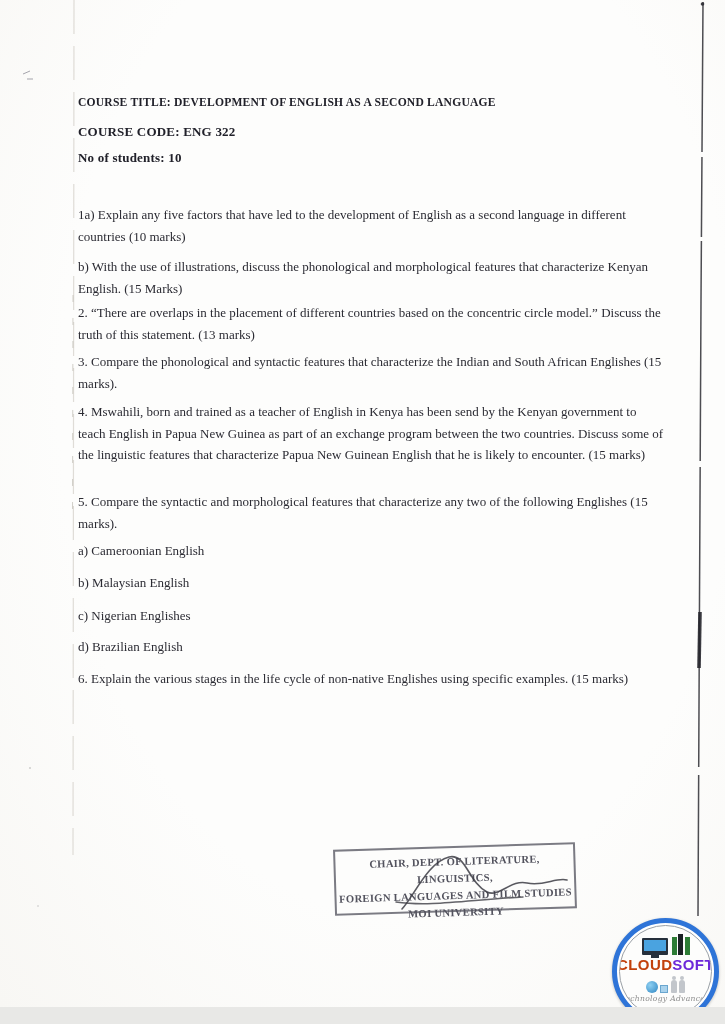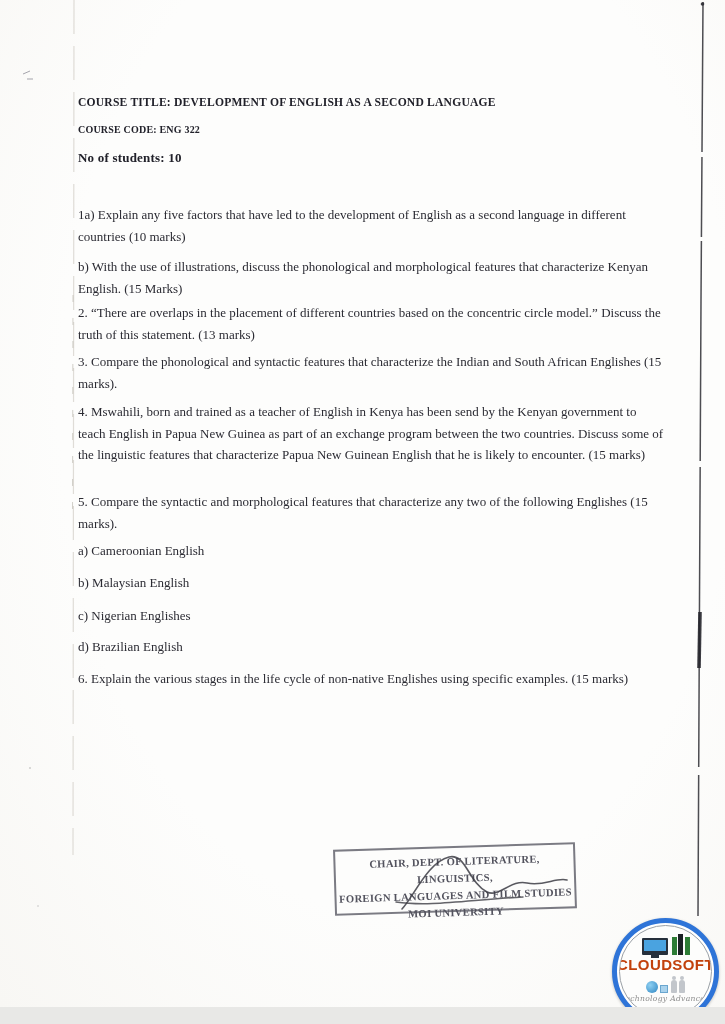--- a/index.html
+++ b/index.html
@@ -7,21 +7,21 @@
   .page {
     position:relative; width:725px; height:1007px; margin:0 auto;
     background: radial-gradient(ellipse at 55% 40%, #fdfdfc 60%, #f8f7f4 100%);
     overflow:hidden;
     font-family:"Liberation Serif", serif;
     color:#2b2b33;
   }
   
   .hdr { position:absolute; left:78px; width:600px; font-weight:bold; color:#21212a; letter-spacing:.2px; }
   .hdr-title { top:96px;  font-size:11.6px; }
-  .hdr-code  { top:124px; font-size:10px; }
+  .hdr-code  { top:124px; font-size:13px; }
   .hdr-students { top:150px; font-size:13px; }
   
   .instructions { position:absolute; left:78px; top:170px; width:600px; font-size:14.6px; color:#1d1d26; white-space:pre-wrap; }
   .instructions .bu { font-weight:bold; text-decoration:underline; text-decoration-thickness:1.6px; text-underline-offset:2.5px; }
   
   .q { position:absolute; left:78px; width:586px; font-size:13px; line-height:21.5px; color:#2b2b33; }
   
   .stamp {
     position:absolute; left:334px; top:846px; width:242px; height:66px;
     transform:rotate(-1.8deg);
@@ -48,21 +48,21 @@
   .logo-icons-top { margin-top:9px; display:flex; align-items:flex-end; gap:4px; height:20px; }
   .monitor { width:26px; height:17px; background:#26303c; border-radius:1px; position:relative; }
   .monitor .screen { position:absolute; inset:2px 2px 4px 2px; background:#4aa3e0; }
   .monitor .stand  { position:absolute; left:9px; bottom:-3px; width:8px; height:3px; background:#26303c; }
   .books { display:flex; align-items:flex-end; gap:1.5px; }
   .books span { display:block; width:5px; }
   .book-g { height:18px; background:#2e7d36; }
   .book-k { height:21px; background:#1c2125; }
   .logo-name { margin-top:1px; font-family:"Liberation Sans", sans-serif; font-weight:bold; font-size:15px; letter-spacing:.4px; line-height:17px; }
   .logo-name .cloud { color:#c2410c; }
-  .logo-name .soft  { color:#c2410c; }
+  .logo-name .soft  { color:#6d28d9; }
   .logo-icons-mid { display:flex; align-items:flex-end; gap:2.5px; height:19px; margin-top:1px; }
   .globe { width:12px; height:12px; border-radius:50%; background:radial-gradient(circle at 35% 35%, #8fd0f2, #2f86c2); }
   .cube  { width:8px;  height:8px;  background:#a9d2ec; border:1px solid #6aa6cf; }
   .figure { width:6px; height:13px; background:#c2c6cb; border-radius:3px 3px 1px 1px; position:relative; }
   .figure::before { content:""; position:absolute; top:-4px; left:1px; width:4px; height:4px; border-radius:50%; background:#c2c6cb; }
   .logo-tagline { margin-top:1px; font-family:"DejaVu Serif", serif; font-style:italic; font-size:7.6px; color:#8b8b8b; letter-spacing:.3px; }
 </style>
 </head>
 <body>
 

